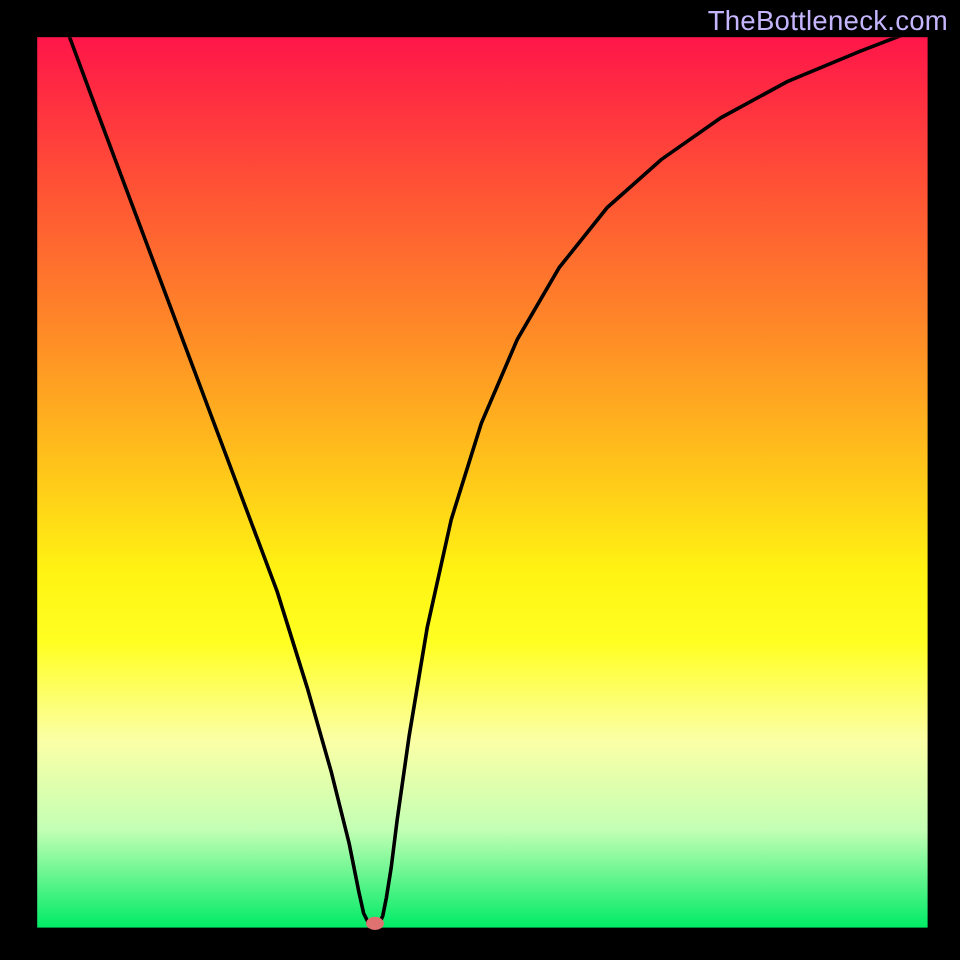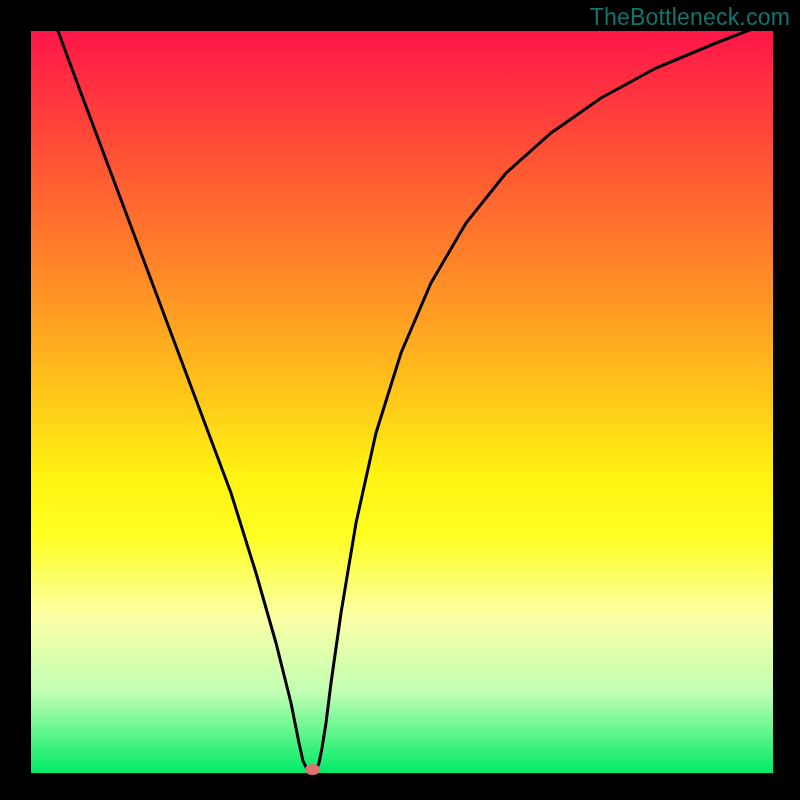--- a/index.html
+++ b/index.html
@@ -7,21 +7,21 @@
   .frame {
     width: 800px;
     height: 800px;
     background: #000;
     position: relative;
   }
   .watermark {
     position: absolute;
     top: 4px;
     right: 10px;
-    color: #0f766e;
+    color: #c4b5fd;
     font-family: Arial, Helvetica, sans-serif;
     font-size: 23px;
     font-weight: 500;
     letter-spacing: 0.2px;
     z-index: 10;
   }
   .plot {
     position: absolute;
     left: 31px;
     top: 31px;

